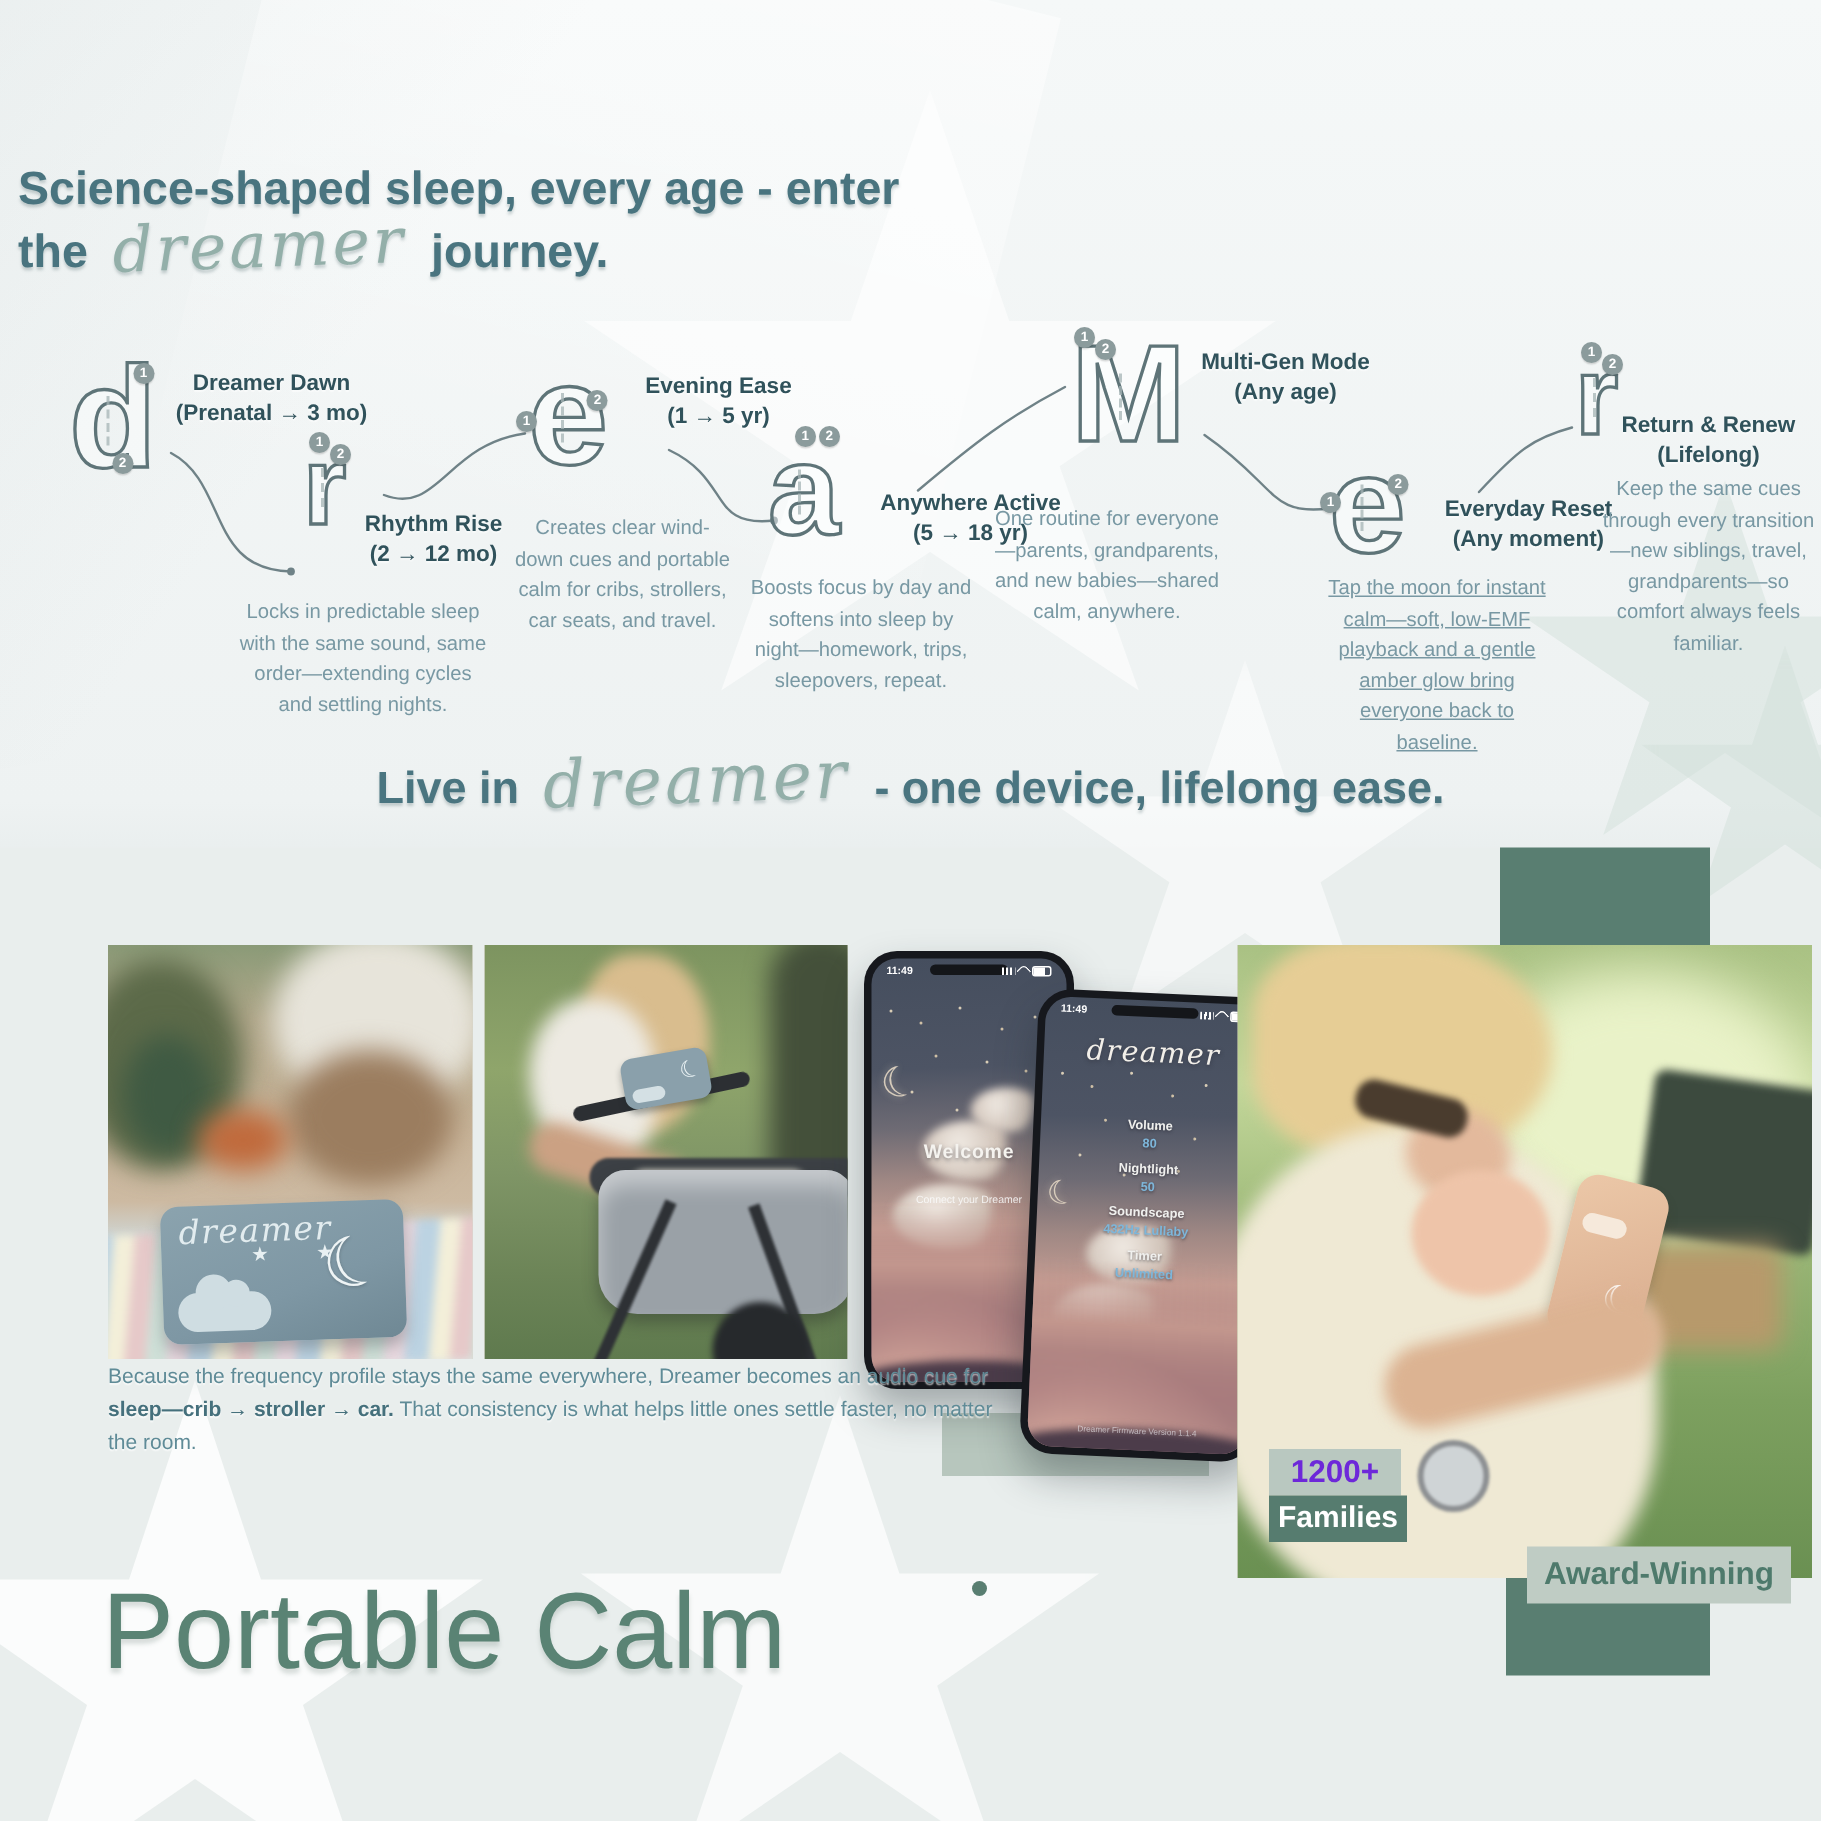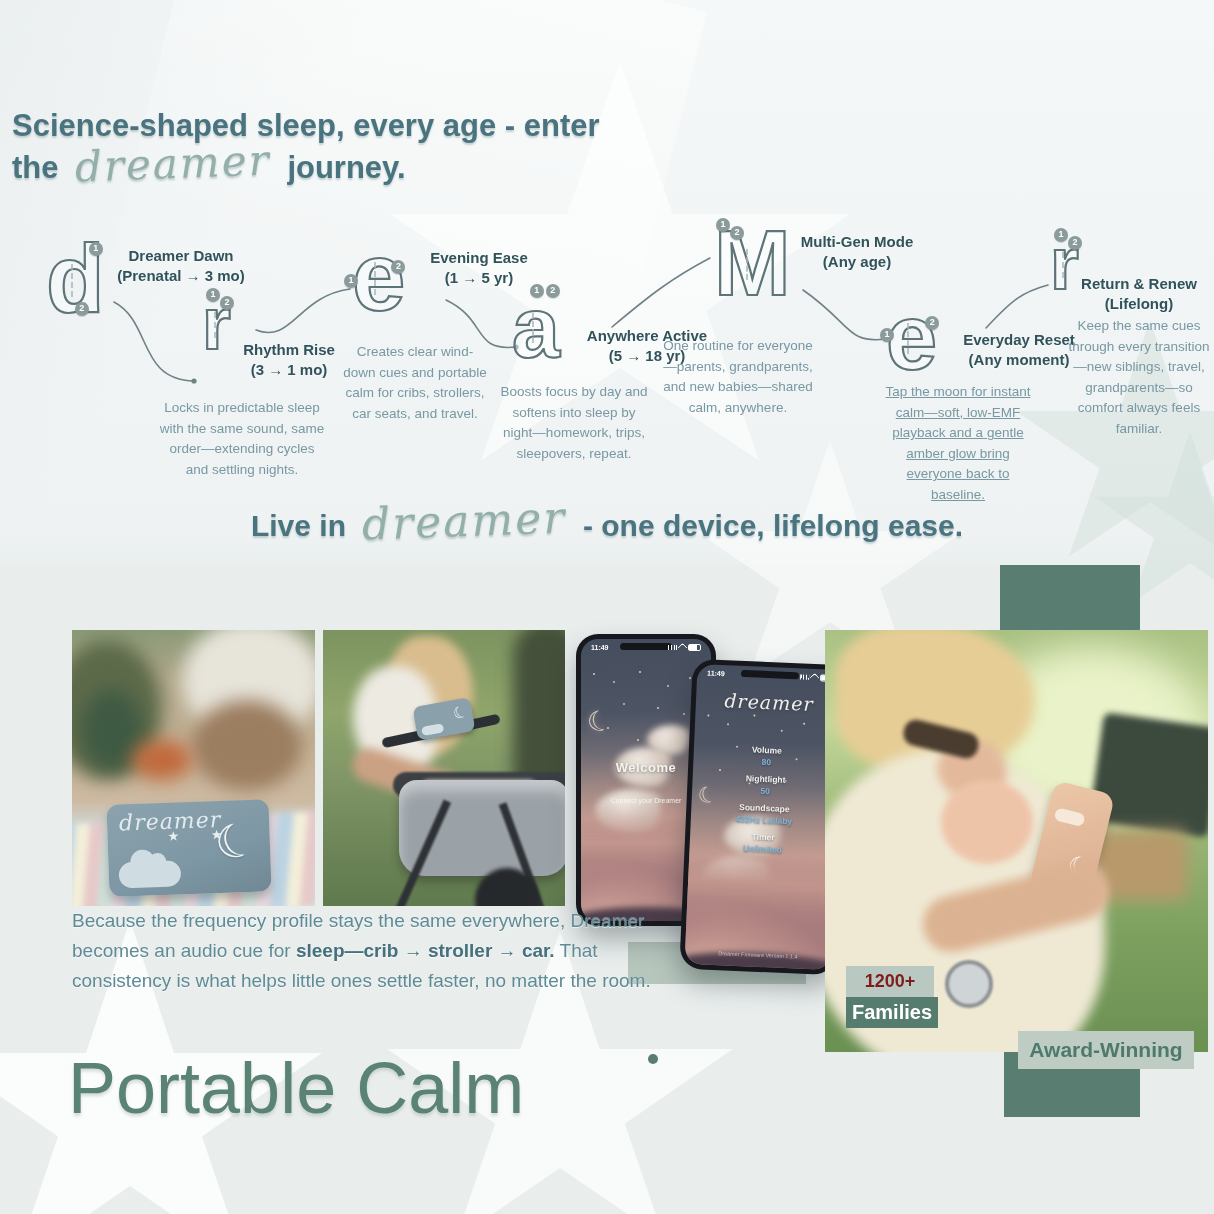--- a/index.html
+++ b/index.html
@@ -80,21 +80,21 @@
 
   
   .teal-block{position:absolute;background:#597e71;}
   .tb-top{left:1000px;top:565px;width:140px;height:66px;}
   .tb-bottom{left:1004px;top:1052px;width:136px;height:65px;}
   .sage-rect{position:absolute;left:628px;top:942px;width:178px;height:42px;background:#b7c6bd;}
   .teal-dot{position:absolute;left:648px;top:1054px;width:10px;height:10px;border-radius:50%;background:#597e71;}
 
   .badge-box{position:absolute;display:flex;align-items:center;justify-content:center;
              font-weight:700;}
-  .families-count{left:846px;top:966px;width:88px;height:31px;background:#b9c8c0;color:#7f1d1d;font-size:18px;}
+  .families-count{left:846px;top:966px;width:88px;height:31px;background:#b9c8c0;color:#6d28d9;font-size:21px;}
   .families-label{left:846px;top:997px;width:92px;height:31px;background:#567c6f;color:#ffffff;font-size:20px;}
   .award{left:1018px;top:1031px;width:176px;height:38px;background:#bfccc4;color:#4e7a6c;font-size:21px;}
 
   
   .photo{position:absolute;overflow:hidden;background:#c9c4b4;}
   .photo .blob{position:absolute;border-radius:50%;filter:blur(9px);}
   .photo1{left:72px;top:630px;width:243px;height:276px;}
   .photo2{left:323px;top:630px;width:242px;height:276px;}
   .photo3{left:825px;top:630px;width:383px;height:422px;}
 
@@ -186,21 +186,21 @@
   .p-logo{position:absolute;left:0;right:0;top:24px;text-align:center;color:#f2efe9;z-index:4;
       font-family:"DejaVu Serif",serif;font-style:italic;font-size:19px;letter-spacing:1px;text-shadow:0 1px 3px rgba(40,40,50,.5);}
   .p-settings{position:absolute;left:0;right:0;top:78px;z-index:4;text-align:center;}
   .p-row{margin-bottom:7px;}
   .p-label{color:#f0f0ee;font-size:8.5px;font-weight:700;text-shadow:0 1px 2px rgba(40,40,50,.6);}
   .p-value{color:#7db6da;font-size:8.5px;font-weight:700;margin-top:2px;text-shadow:0 1px 2px rgba(40,40,50,.6);}
   .p-footer{position:absolute;left:0;right:0;bottom:9px;text-align:center;color:rgba(235,235,240,.65);font-size:5.5px;z-index:4;}
 
   
   .body-copy{position:absolute;left:72px;top:906px;width:598px;color:#5f8b97;
-      font-size:19px;line-height:1.58;text-shadow:0 1px 1px rgba(255,255,255,.7);}
+      font-size:14px;line-height:1.58;text-shadow:0 1px 1px rgba(255,255,255,.7);}
   .body-copy b{color:#45707c;font-weight:700;}
   .big-heading{position:absolute;left:68px;top:1046px;width:1100px;}
   .bh1{font-size:75px;font-weight:700;letter-spacing:-2px;color:#4e7a6b;line-height:1.0;
        text-shadow:0 3px 3px rgba(110,130,125,.3);}
   .bh2{font-size:72px;font-weight:400;letter-spacing:0px;color:#5a8374;line-height:1.0;margin-top:6px;
        text-shadow:0 3px 3px rgba(110,130,125,.25);}
 </style>
 </head>
 <body>
 
@@ -253,21 +253,21 @@
   </div>
 
   <div class="glyph-box s1 s1-letter">
     <span class="glyph">r</span>
     <span class="trace"></span>
     <span class="badge b1">1</span>
     <span class="badge b2">2</span>
   </div>
   <div class="stage-title s1-title">
     <div>Rhythm Rise</div>
-    <div>(3 → 1 mo)</div>
+    <div>(2 → 12 mo)</div>
   </div>
   <div class="stage-desc s1-desc">Locks in predictable sleep with the same sound, same order—extending cycles and settling nights.</div>
 
   <div class="glyph-box s2 s2-letter">
     <span class="glyph">e</span>
     <span class="trace"></span>
     <span class="badge b1">1</span>
     <span class="badge b2">2</span>
   </div>
   <div class="stage-title s2-title">

